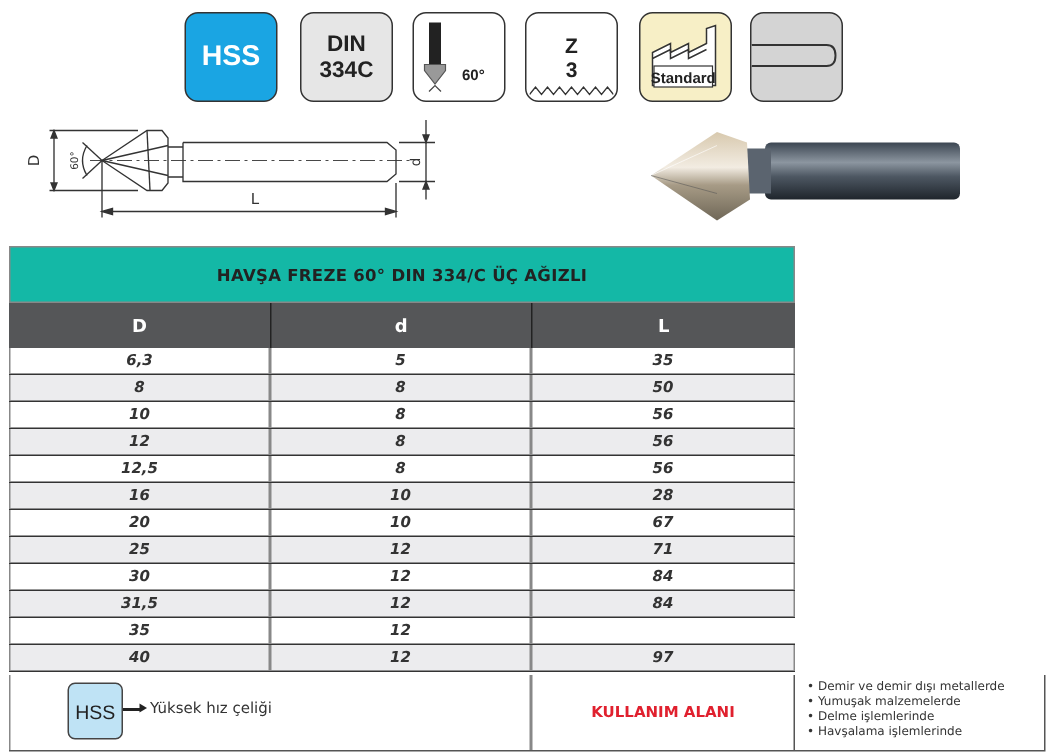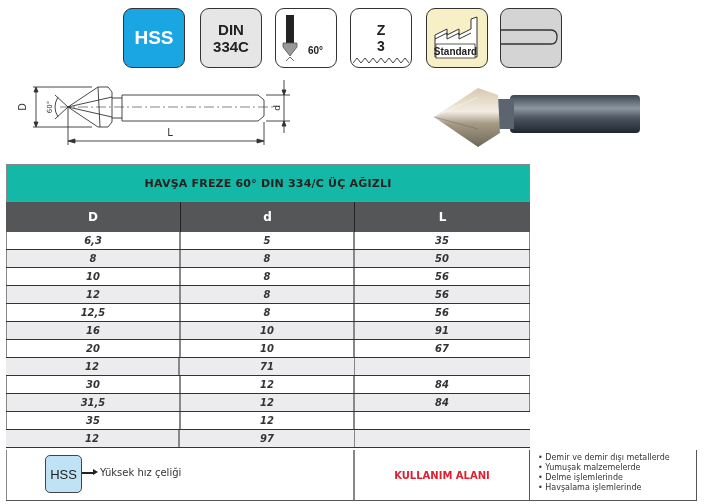--- a/index.html
+++ b/index.html
@@ -224,46 +224,48 @@
     <div class="cell c3">56</div>
   </div>
   <div class="row">
     <div class="cell c1">12,5</div>
     <div class="cell c2">8</div>
     <div class="cell c3">56</div>
   </div>
   <div class="row alt">
     <div class="cell c1">16</div>
     <div class="cell c2">10</div>
-    <div class="cell c3">91</div>
+    <div class="cell c3">28</div>
   </div>
   <div class="row">
     <div class="cell c1">20</div>
     <div class="cell c2">10</div>
     <div class="cell c3">67</div>
   </div>
   <div class="row alt">
+    <div class="cell c1">25</div>
     <div class="cell c2">12</div>
     <div class="cell c3">71</div>
   </div>
   <div class="row">
     <div class="cell c1">30</div>
     <div class="cell c2">12</div>
     <div class="cell c3">84</div>
   </div>
   <div class="row alt">
     <div class="cell c1">31,5</div>
     <div class="cell c2">12</div>
     <div class="cell c3">84</div>
   </div>
   <div class="row">
     <div class="cell c1">35</div>
     <div class="cell c2">12</div>
   </div>
   <div class="row alt">
+    <div class="cell c1">40</div>
     <div class="cell c2">12</div>
     <div class="cell c3">97</div>
   </div>
 </div>
 
 <div class="bottom">
   <div class="b-left">
     <div class="hss-legend">HSS</div>
     <div class="arrow"></div>
     <span class="hss-text">Yüksek hız çeliği</span>

